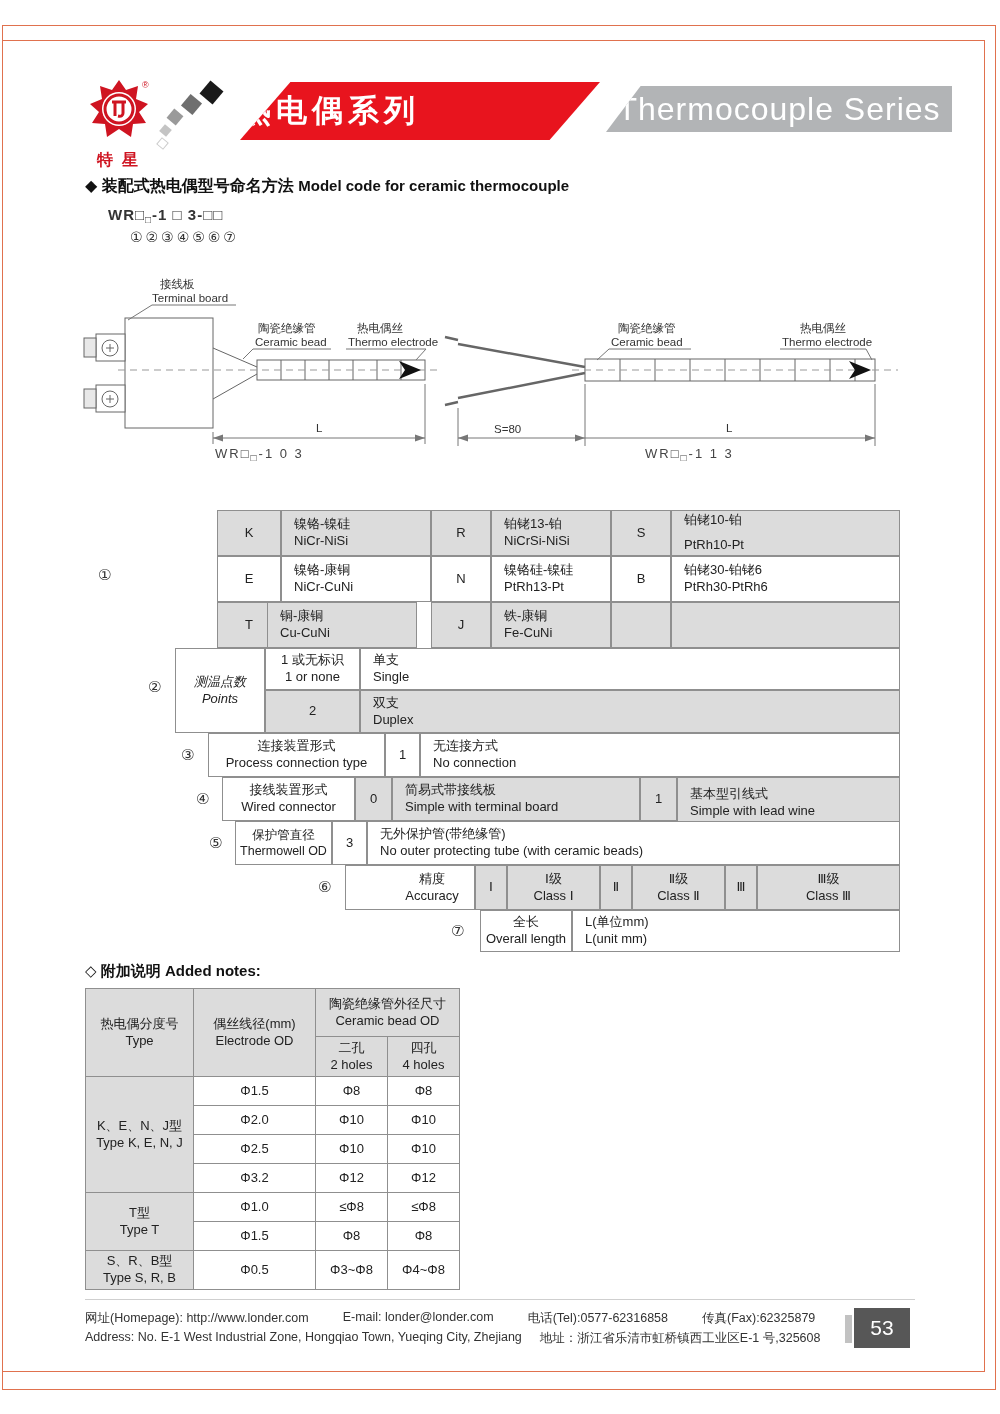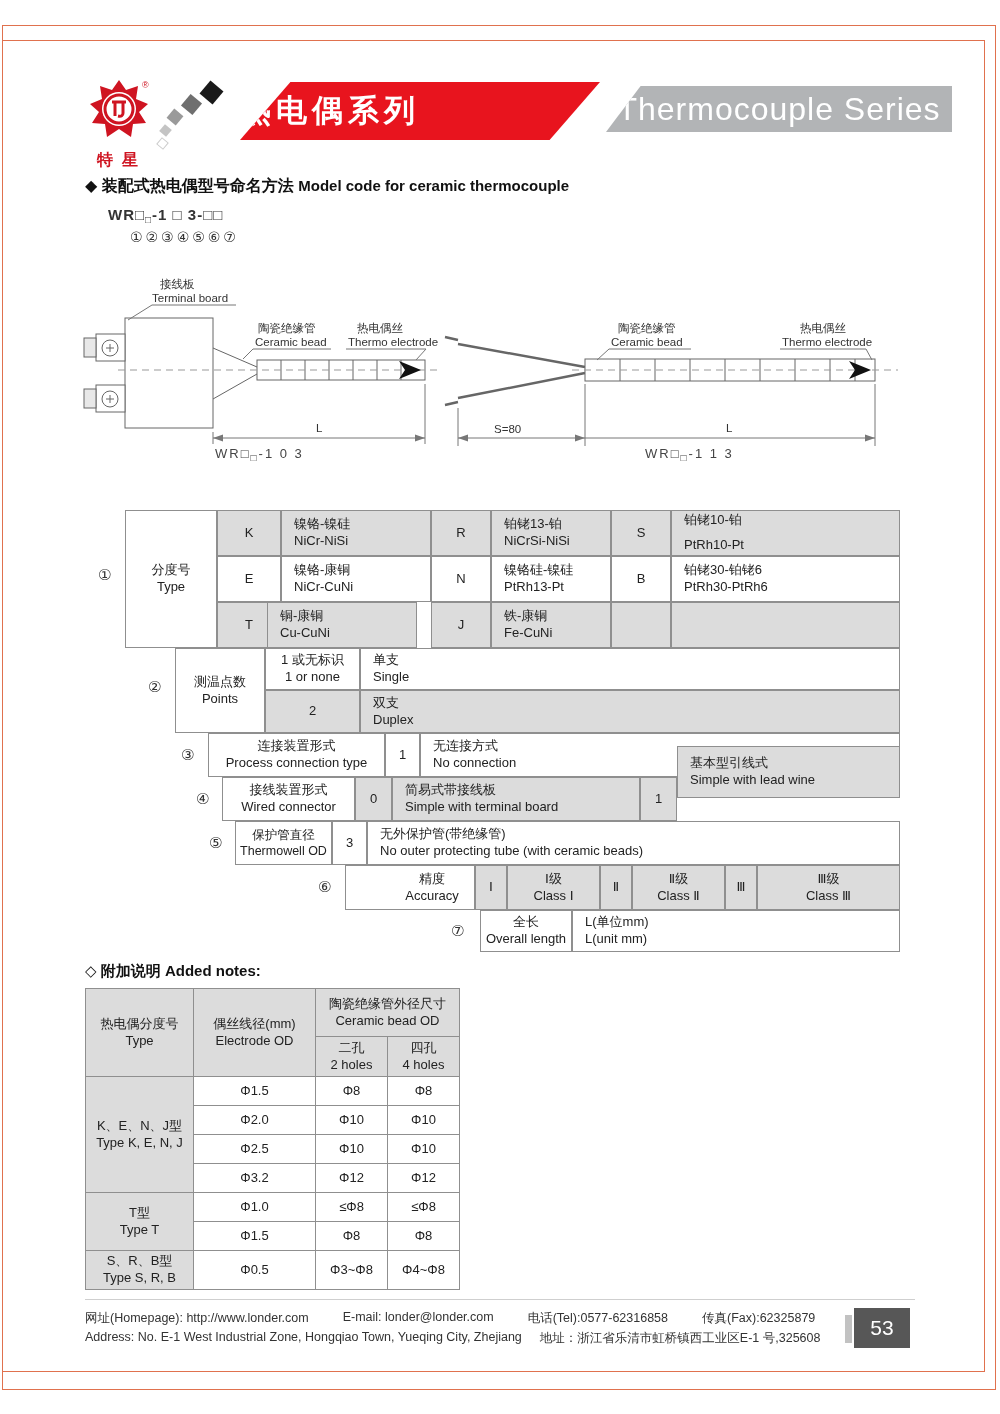--- a/index.html
+++ b/index.html
@@ -162,24 +162,20 @@
       <line x1="525" y1="166" x2="815" y2="166" stroke="#777"></line>
       <polygon points="815,166 805,162.5 805,169.5" fill="#777" stroke="none"></polygon>
       <text x="666" y="160" stroke="none">L</text>
     </g>
   </svg>
 
   <div class="caption" style="left:215px;top:446px;"><span>WR□</span><span class="sub">□</span><span>-1 0 3</span></div>
   <div class="caption" style="left:645px;top:446px;"><span>WR□</span><span class="sub">□</span><span>-1 1 3</span></div>
 
   <div class="circ" style="left:98px;top:566px;">①</div>
-  <div class="cell" style="left:125px;top:510px;width:92px;height:138px;">
-    <span>分度号</span>
-      <span>Type</span>
-  </div>
 
   <div class="cell g" style="left:217px;top:510px;width:64px;height:46px;">K</div>
   <div class="cell g lft" style="left:281px;top:510px;width:150px;height:46px;">
     <span>镍铬-镍硅</span>
       <span>NiCr-NiSi</span>
   </div>
   <div class="cell g" style="left:431px;top:510px;width:60px;height:46px;">R</div>
   <div class="cell g lft" style="left:491px;top:510px;width:120px;height:46px;">
     <span>铂铑13-铂</span>
       <span>NiCrSi-NiSi</span>
@@ -216,21 +212,21 @@
     <span>铁-康铜</span>
       <span>Fe-CuNi</span>
   </div>
   <div class="cell g" style="left:611px;top:602px;width:60px;height:46px;"></div>
   <div class="cell g" style="left:671px;top:602px;width:229px;height:46px;">
     <span></span>
       <span></span>
   </div>
 
   <div class="circ" style="left:148px;top:678px;">②</div>
-  <div class="cell" style="left:175px;top:648px;width:90px;height:85px;">
+  <div class="cell" style="left:175px;top:648px;width:90px;height:85px;font-style:italic;">
     <span>测温点数</span>
       <span>Points</span>
   </div>
   <div class="cell" style="left:265px;top:648px;width:95px;height:42px;">
     <span>1 或无标识</span>
       <span>1 or none</span>
   </div>
   <div class="cell lft" style="left:360px;top:648px;width:540px;height:42px;">
     <span>单支</span>
       <span>Single</span>
@@ -258,21 +254,21 @@
   <div class="cell" style="left:222px;top:777px;width:133px;height:44px;">
     <span>接线装置形式</span>
       <span>Wired connector</span>
   </div>
   <div class="cell g" style="left:355px;top:777px;width:37px;height:44px;">0</div>
   <div class="cell g lft" style="left:392px;top:777px;width:248px;height:44px;">
     <span>简易式带接线板</span>
       <span>Simple with terminal board</span>
   </div>
   <div class="cell g" style="left:640px;top:777px;width:37px;height:44px;">1</div>
-  <div class="cell g lft" style="left:677px;top:746px;width:223px;height:52px;">
+  <div class="cell g lft" style="left:677px;top:777px;width:223px;height:52px;">
     <span>基本型引线式</span>
       <span>Simple with lead wine</span>
   </div>
 
   <div class="circ" style="left:209px;top:834px;">⑤</div>
   <div class="cell" style="left:235px;top:821px;width:97px;height:44px;font-size:12.5px;">
     <span>保护管直径</span>
       <span>Thermowell OD</span>
   </div>
   <div class="cell" style="left:332px;top:821px;width:35px;height:44px;">3</div>

